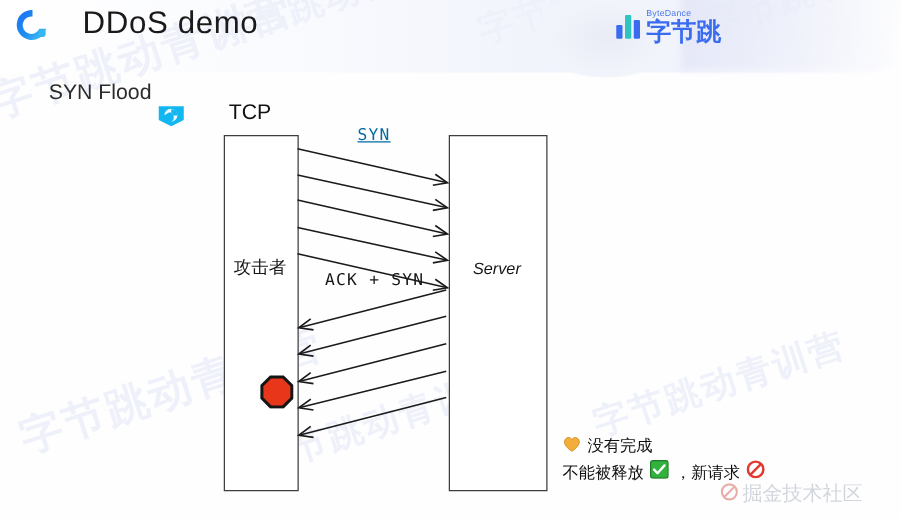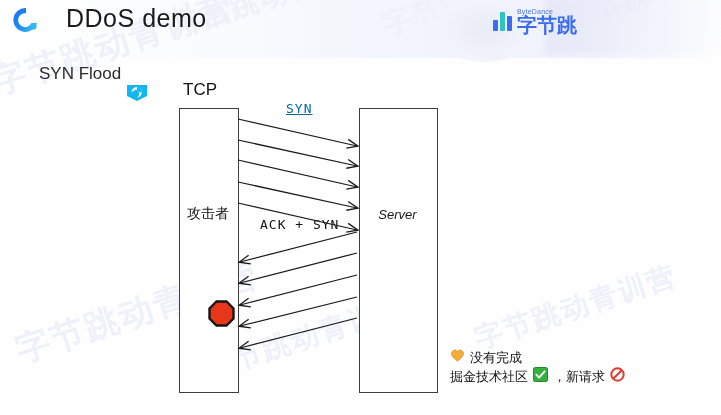--- a/index.html
+++ b/index.html
@@ -229,31 +229,40 @@
       <span class="emoji">
         <svg width="15" height="14" viewBox="0 0 16 15">
           <path d="M8 14 C1.2 9.4 0.6 5.6 2.6 3.4 C4.4 1.4 6.9 2 8 3.9 C9.1 2 11.6 1.4 13.4 3.4 C15.4 5.6 14.8 9.4 8 14 Z" fill="#f3ad3d" stroke="#d08b12" stroke-width=".7"></path>
         </svg>
       </span>
       <span>没有完成</span>
     </div>
 
 
     <div class="note-line">
-      <span>掘金技术社区</span>
+      <span>不能被释放</span>
       <span class="emoji">
         <svg width="15" height="15" viewBox="0 0 16 16">
           <rect x="0.5" y="0.5" width="15" height="15" rx="2" fill="#33b13f" stroke="#1e7c28"></rect>
           <path d="M3.5 8.2 L6.4 11.3 L12.4 4.6" fill="none" stroke="#ffffff" stroke-width="2" stroke-linecap="round" stroke-linejoin="round"></path>
         </svg>
       </span>
       <span>，新请求</span>
       <span class="emoji">
         <svg width="15" height="15" viewBox="0 0 16 16">
           <circle cx="8" cy="8" r="6.6" fill="none" stroke="#e03a2f" stroke-width="2.1"></circle>
           <line x1="3.4" y1="12.6" x2="12.6" y2="3.4" stroke="#e03a2f" stroke-width="2.1"></line>
         </svg>
       </span>
     </div>
   </div>
 
+  <div class="jj-wm">
+    <span>
+      <svg width="15" height="15" viewBox="0 0 16 16">
+        <circle cx="8" cy="8" r="6.4" fill="none" stroke="#e6a8a0" stroke-width="1.8"></circle>
+        <line x1="3.6" y1="12.4" x2="12.4" y2="3.6" stroke="#e6a8a0" stroke-width="1.8"></line>
+      </svg>
+    </span>
+    <span>掘金技术社区</span>
+  </div>
 
 </div>
 
 </body></html>

